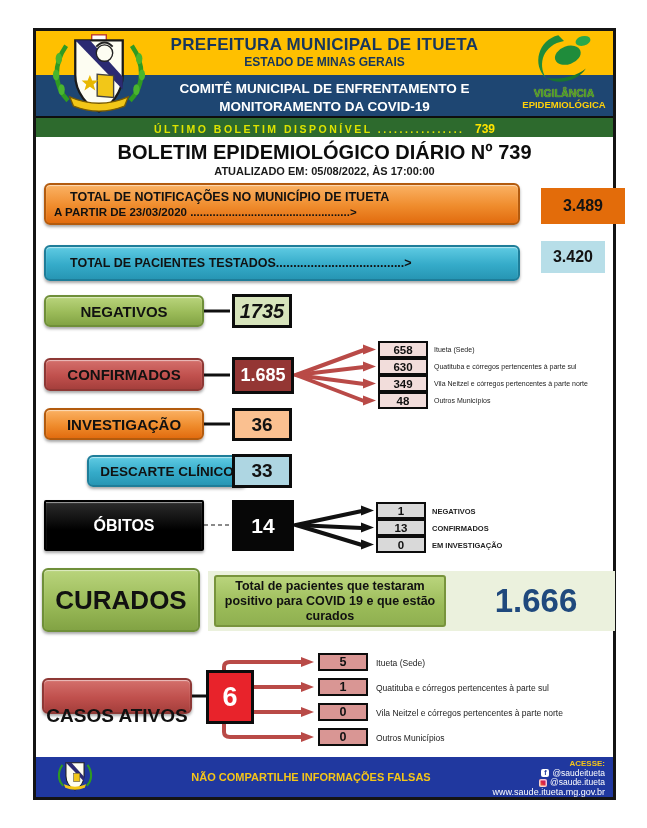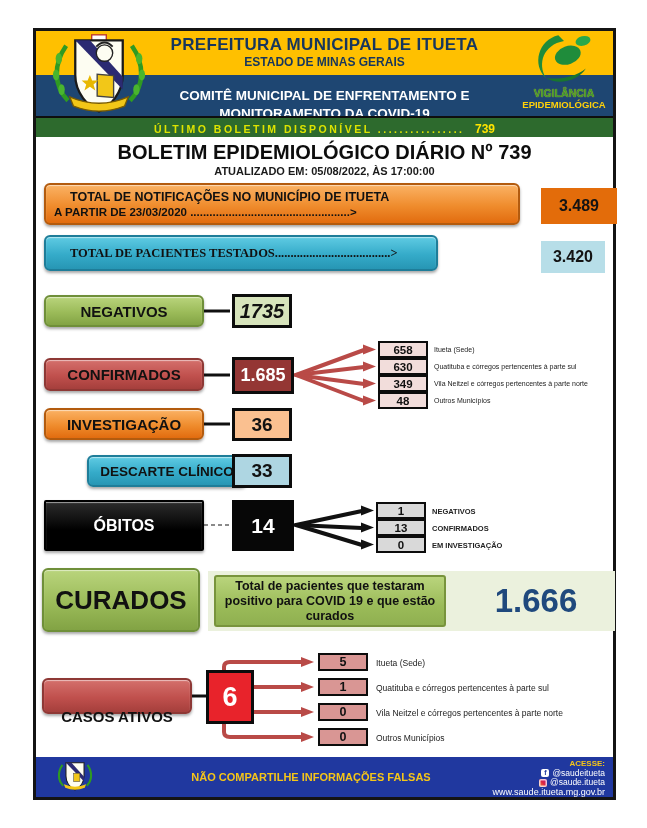--- a/index.html
+++ b/index.html
@@ -6,21 +6,21 @@
   .page{position:relative;width:647px;height:828px;background:#ffffff;overflow:hidden;
         font-family:"Liberation Sans",sans-serif;color:#111;}
   .frame{position:absolute;left:33px;top:28px;width:583px;height:772px;border:3px solid #141414;
          box-sizing:border-box;background:#fff;}
   
   .hdr-yellow{position:absolute;left:0;top:0;width:577px;height:44px;background:#ffc000;text-align:center;}
   .hdr-title{padding-top:4px;font-size:17px;font-weight:bold;color:#17365d;letter-spacing:.3px;}
   .hdr-sub{font-size:12px;font-weight:bold;color:#17365d;}
   .hdr-navy{position:absolute;left:0;top:44px;width:577px;height:41px;background:#1e4672;text-align:center;color:#fff;}
   .comite{font-size:13.5px;font-weight:bold;line-height:18px;}
-  .hdr-navy .comite:first-child{padding-top:12px;}
+  .hdr-navy .comite:first-child{padding-top:5px;}
   .hdr-green{position:absolute;left:0;top:85px;width:577px;height:21px;background:#2d6a2d;border-top:2px solid #0e0e0e;
              box-sizing:border-box;text-align:center;line-height:19px;}
   .ult-label{font-size:10.5px;font-weight:bold;color:#dde300;letter-spacing:2.5px;}
   .ult-num{font-size:12px;font-weight:bold;color:#ffe400;margin-left:6px;}
   .crest{position:absolute;left:8px;top:2px;width:110px;height:84px;}
   .viglogo{position:absolute;left:482px;top:1px;width:92px;height:102px;text-align:center;}
   .vig1{font-size:10.5px;font-weight:bold;color:#3f9d2f;text-shadow:0 0 1px #ffd10a;line-height:11px;margin-top:-2px;}
   .vig2{font-size:9.5px;font-weight:bold;color:#ffd10a;line-height:11px;}
   
   .title{position:absolute;left:0;top:110px;width:577px;text-align:center;font-size:20px;font-weight:bold;color:#0d0d0d;}
@@ -123,23 +123,23 @@
     <div class="vig2">EPIDEMIOLÓGICA</div>
   </div>
 
   <div class="title">BOLETIM EPIDEMIOLÓGICO DIÁRIO Nº 739</div>
   <div class="subtitle">ATUALIZADO EM: 05/08/2022, ÀS 17:00:00</div>
 
   <div class="bar bar-orange" style="left:8px;top:152px;width:476px;height:42px;">
     <div class="l1">TOTAL DE NOTIFICAÇÕES NO MUNICÍPIO DE ITUETA</div>
     <div class="l2">A PARTIR DE 23/03/2020 ..................................................&gt;</div>
   </div>
-  <div class="valflat" style="left:505px;top:157px;width:76px;height:36px;background:#e36c0a;">3.489</div>
-
-  <div class="bar bar-cyan" style="left:8px;top:204px;width:394px;height:36px;font-family:Liberation Serif, serif;">
+  <div class="valflat" style="left:505px;top:157px;width:84px;height:36px;background:#e36c0a;">3.489</div>
+
+  <div class="bar bar-cyan" style="left:8px;top:214px;width:476px;height:36px;">
     <div class="l1">TOTAL DE PACIENTES TESTADOS.....................................&gt;</div>
   </div>
   <div class="valflat" style="left:505px;top:210px;width:64px;height:32px;background:#b7dee8;">3.420</div>
 
   <svg class="overlay" viewBox="0 0 577 766">
     <line x1="168" y1="280" x2="194" y2="280" stroke="#101010" stroke-width="3"></line>
     <line x1="168" y1="344" x2="194" y2="344" stroke="#101010" stroke-width="3"></line>
     <line x1="168" y1="393" x2="194" y2="393" stroke="#101010" stroke-width="3"></line>
     <line x1="168" y1="440" x2="194" y2="440" stroke="#101010" stroke-width="3"></line>
     <line x1="168" y1="494" x2="194" y2="494" stroke="#8a8a8a" stroke-width="2" stroke-dasharray="4 3"></line>
@@ -224,21 +224,21 @@
 
   <div class="bar bar-green center" style="left:6px;top:537px;width:158px;height:64px;">
     <div class="lbl" style="font-size:26px;">CURADOS</div>
   </div>
   <div class="cur-strip">
     <div class="cur-desc">Total de pacientes que testaram positivo para COVID 19 e que estão curados</div>
     <div class="cur-value">1.666</div>
   </div>
 
   <div class="bar bar-red center" style="left:6px;top:647px;width:150px;height:36px;">
-    <div class="lbl" style="font-size:15px;margin-top:40px;">CASOS ATIVOS</div>
+    <div class="lbl" style="font-size:19px;margin-top:40px;">CASOS ATIVOS</div>
   </div>
   <div class="valbox" style="left:170px;top:639px;width:48px;height:54px;background:#e8232b;color:#fff;font-size:27px;">6</div>
   <div class="mini" style="left:282px;top:622px;height:18px;background:#d99694;font-size:12.5px;">5</div>
   <div class="minilabel big" style="left:340px;top:627px;">Itueta (Sede)</div>
   <div class="mini" style="left:282px;top:647px;height:18px;background:#d99694;font-size:12.5px;">1</div>
   <div class="minilabel big" style="left:340px;top:652px;">Quatituba e córregos pertencentes à parte sul</div>
   <div class="mini" style="left:282px;top:672px;height:18px;background:#d99694;font-size:12.5px;">0</div>
   <div class="minilabel big" style="left:340px;top:677px;">Vila Neitzel e córregos pertencentes à parte norte</div>
   <div class="mini" style="left:282px;top:697px;height:18px;background:#d99694;font-size:12.5px;">0</div>
   <div class="minilabel big" style="left:340px;top:702px;">Outros Municípios</div>

